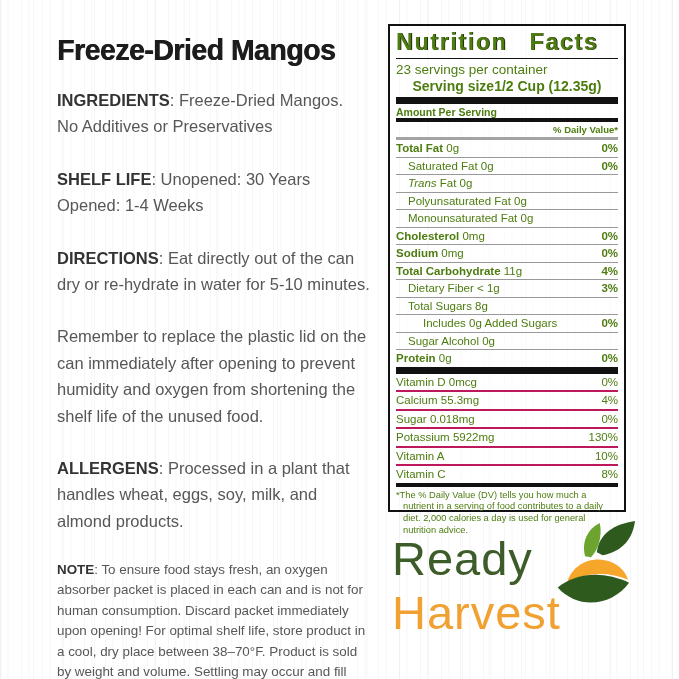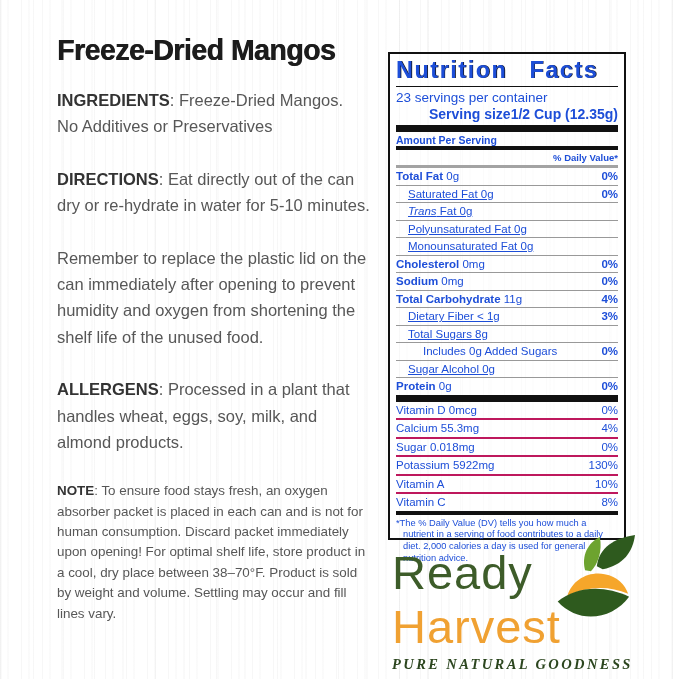--- a/index.html
+++ b/index.html
@@ -24,69 +24,71 @@
     margin:0 0 20px 0;
     text-shadow:.6px 0 0 #1c1c1c;
     transform:scaleX(.98);transform-origin:left;
   }
   .sec{font-size:16.5px;line-height:1.6;color:#575757;margin:0 12px 26px 0;white-space:pre-line;}
   .sec b{color:#333;}
   .sec.small{font-size:13.4px;line-height:1.52;margin-bottom:0;}
 
   
   .nf{
-    position:absolute;left:388px;top:52px;width:238px;height:488px;z-index:1;
+    position:absolute;left:388px;top:24px;width:238px;height:488px;z-index:1;
     box-sizing:border-box;border:2px solid #111;padding:3px 6px 16px 6px;
-    color:#1d4ed8;background:rgba(255,255,255,.55);
+    color:#4d7c0f;background:rgba(255,255,255,.55);
   }
   .nf-title{
     font-size:23.5px;font-weight:bold;letter-spacing:1.5px;word-spacing:14px;
     text-shadow:.7px 0 0 #111;
     border-bottom:1px solid #111;padding-bottom:2px;margin-bottom:2px;white-space:nowrap;
   }
   .nf-servings{font-size:13.5px;padding:1px 0 0 0;}
-  .nf-servingsize{display:flex;justify-content:flex-end;font-weight:bold;font-size:14px;padding:1px 0 3px 0;}
+  .nf-servingsize{display:flex;justify-content:center;font-weight:bold;font-size:14px;padding:1px 0 3px 0;}
   .bar{background:#111;}
   .bar.thick{height:7px;}
   .bar.med{height:4px;}
   .bar.thin4{height:4px;}
   .nf-aps{font-size:10.5px;font-weight:bold;padding-top:2px;}
   .nf-cal{display:flex;justify-content:space-between;align-items:flex-end;margin-top:-2px;padding-bottom:2px;}
   .nf-cal .cword{font-size:24px;font-weight:bold;text-shadow:.5px 0 0 #111;}
   .nf-cal .cnum{font-size:32px;font-weight:bold;line-height:.9;text-shadow:.6px 0 0 #111;}
   .nf-dvh{font-size:9.5px;font-weight:bold;text-align:right;padding:2px 0;border-bottom:3px solid #a3a3a3;}
   .nrow{display:flex;justify-content:space-between;font-size:11.5px;padding:2px 0 2.5px 0;border-bottom:1px solid #999;}
   .nrow:last-child{border-bottom:none;}
   .nrow .lab i{font-style:italic;}
-  .nrow.ind1 .lab{padding-left:12px;text-decoration:underline;}
+  .nrow.ind1 .lab{padding-left:12px;}
   .nrow.ind2 .lab{padding-left:27px;}
   .vrow{display:flex;justify-content:space-between;font-size:11.5px;padding:2px 0 2.5px 0;border-bottom:2px solid #be185d;}
   .vrow:last-child{border-bottom:none;}
   .nf-foot{font-size:9.3px;line-height:1.28;margin:3px 0 0 0;padding-left:7px;text-indent:-7px;}
 
   
-  .logo{position:absolute;left:392px;top:549px;width:248px;z-index:1;}
+  .logo{position:absolute;left:392px;top:535px;width:248px;z-index:1;}
   .logo-line1{position:relative;font-size:47px;line-height:1;letter-spacing:1px;}
   .logo-line2{font-size:47px;line-height:.92;letter-spacing:1px;margin-top:9px;}
   .logo-tagline{
     font-family:"Liberation Serif", serif;font-style:italic;font-weight:bold;
     font-size:14.5px;letter-spacing:2.4px;margin-top:8px;white-space:nowrap;
   }
   .logo-icon{position:absolute;left:148px;top:-14px;width:98px;height:90px;}
 </style>
 </head>
 <body>
 
 <div class="texture"></div>
 
 <div class="left-col">
   <h1 class="product-title">Freeze-Dried Mangos</h1>
   <div id="sections">
       <p class="sec"><b>INGREDIENTS</b>: Freeze-Dried Mangos.
 No Additives or Preservatives</p>
+      <p class="sec"><b>SHELF LIFE</b>: Unopened: 30 Years
+Opened: 1-4 Weeks</p>
       <p class="sec"><b>DIRECTIONS</b>: Eat directly out of the can dry or re-hydrate in water for 5-10 minutes.</p>
       <p class="sec">Remember to replace the plastic lid on the can immediately after opening to prevent humidity and oxygen from shortening the shelf life of the unused food.</p>
       <p class="sec"><b>ALLERGENS</b>: Processed in a plant that handles wheat, eggs, soy, milk, and almond products.</p>
       <p class="sec small"><b>NOTE</b>: To ensure food stays fresh, an oxygen absorber packet is placed in each can and is not for human consumption. Discard packet immediately upon opening! For optimal shelf life, store product in a cool, dry place between 38–70°F. Product is sold by weight and volume. Settling may occur and fill lines vary.</p>
     </div>
 </div>
 
 <div class="nf">
   <div class="nf-title">Nutrition Facts</div>
   <div class="nf-servings">23 servings per container</div>
@@ -187,14 +189,13 @@
   <div class="logo-line1">
     <span style="color: rgb(61, 92, 41);">Ready</span>
     <svg class="logo-icon" viewBox="0 0 100 92" aria-hidden="true">
       <path id="ic-leaf-big" d="M58 32 C60 13 76 3 97 0 C95 17 85 31 64 35 Z" fill="#2e5a1e"></path>
       <path id="ic-leaf-small" d="M46 36 C42 21 49 8 61 2 C64 16 59 30 52 37 Z" fill="#6da32f"></path>
       <path id="ic-sun" d="M28 62 C33 46 49 37 66 40 C79 42 87 51 90 60 C69 51 47 53 28 62 Z" fill="#f6a62a"></path>
       <path id="ic-leaf-bottom" d="M18 68 C37 52 66 51 91 63 C74 86 40 92 18 68 Z" fill="#2e5a1e"></path>
     </svg>
   </div>
   <div class="logo-line2" style="color: rgb(240, 161, 50);">Harvest</div>
-  <div class="logo-tagline" style="color: rgb(44, 70, 31);">PURE NATURAL GOODNESS</div>
 </div>
 
 </body></html>

